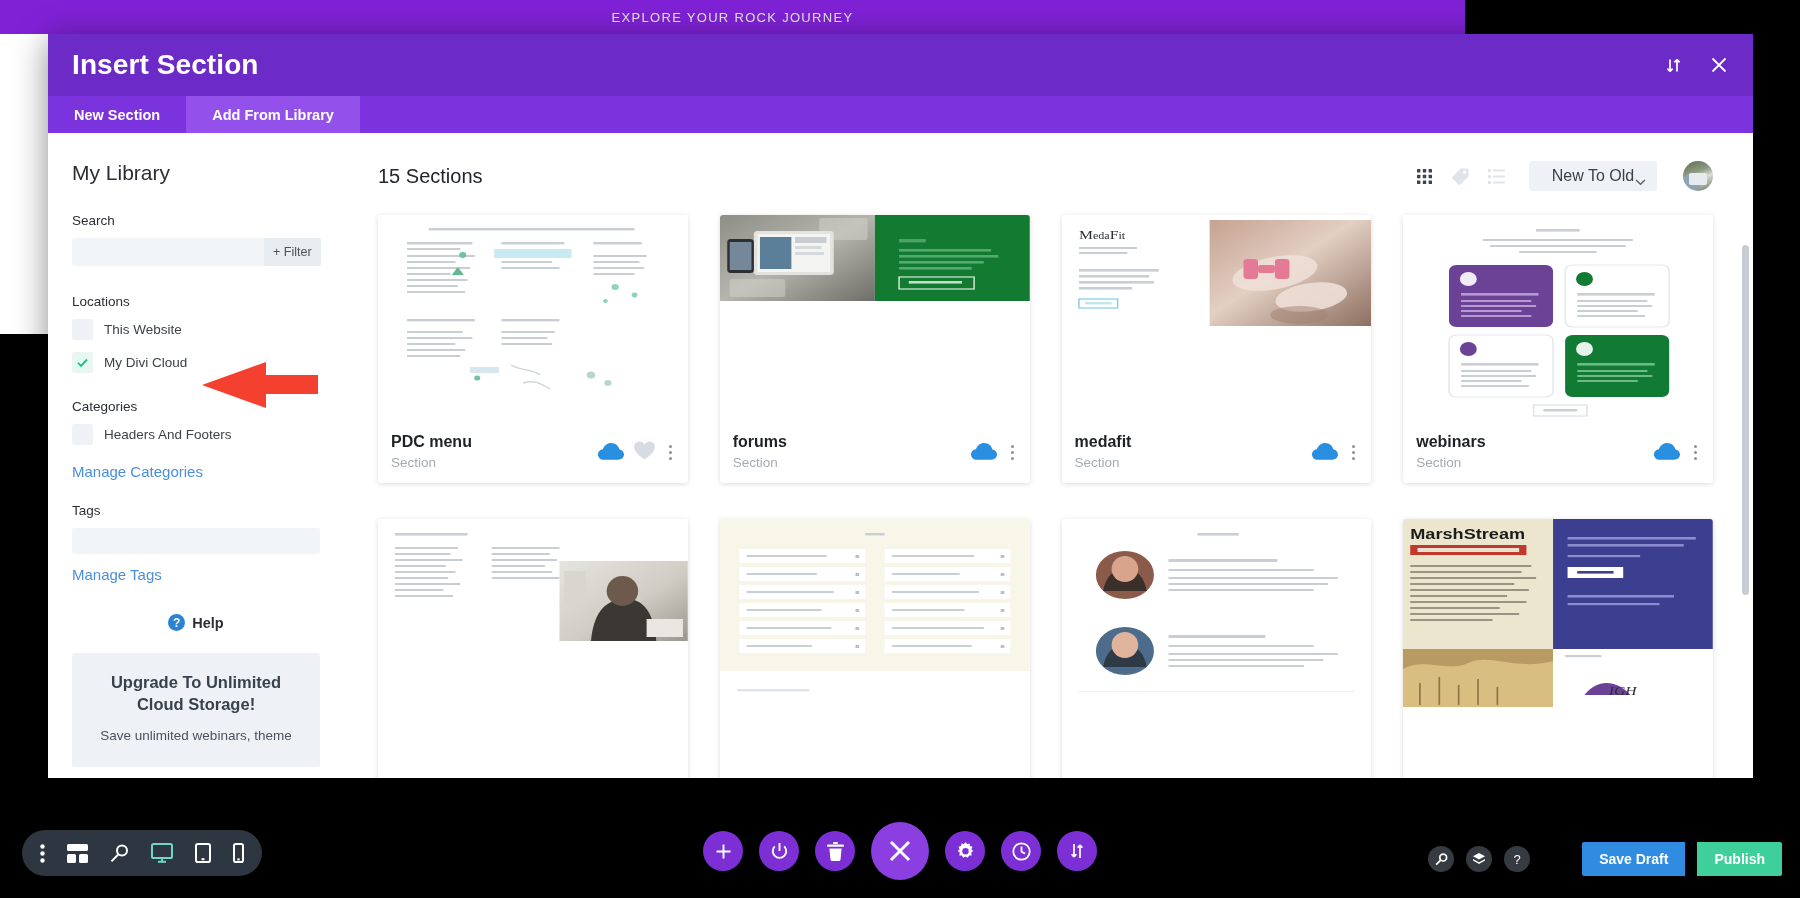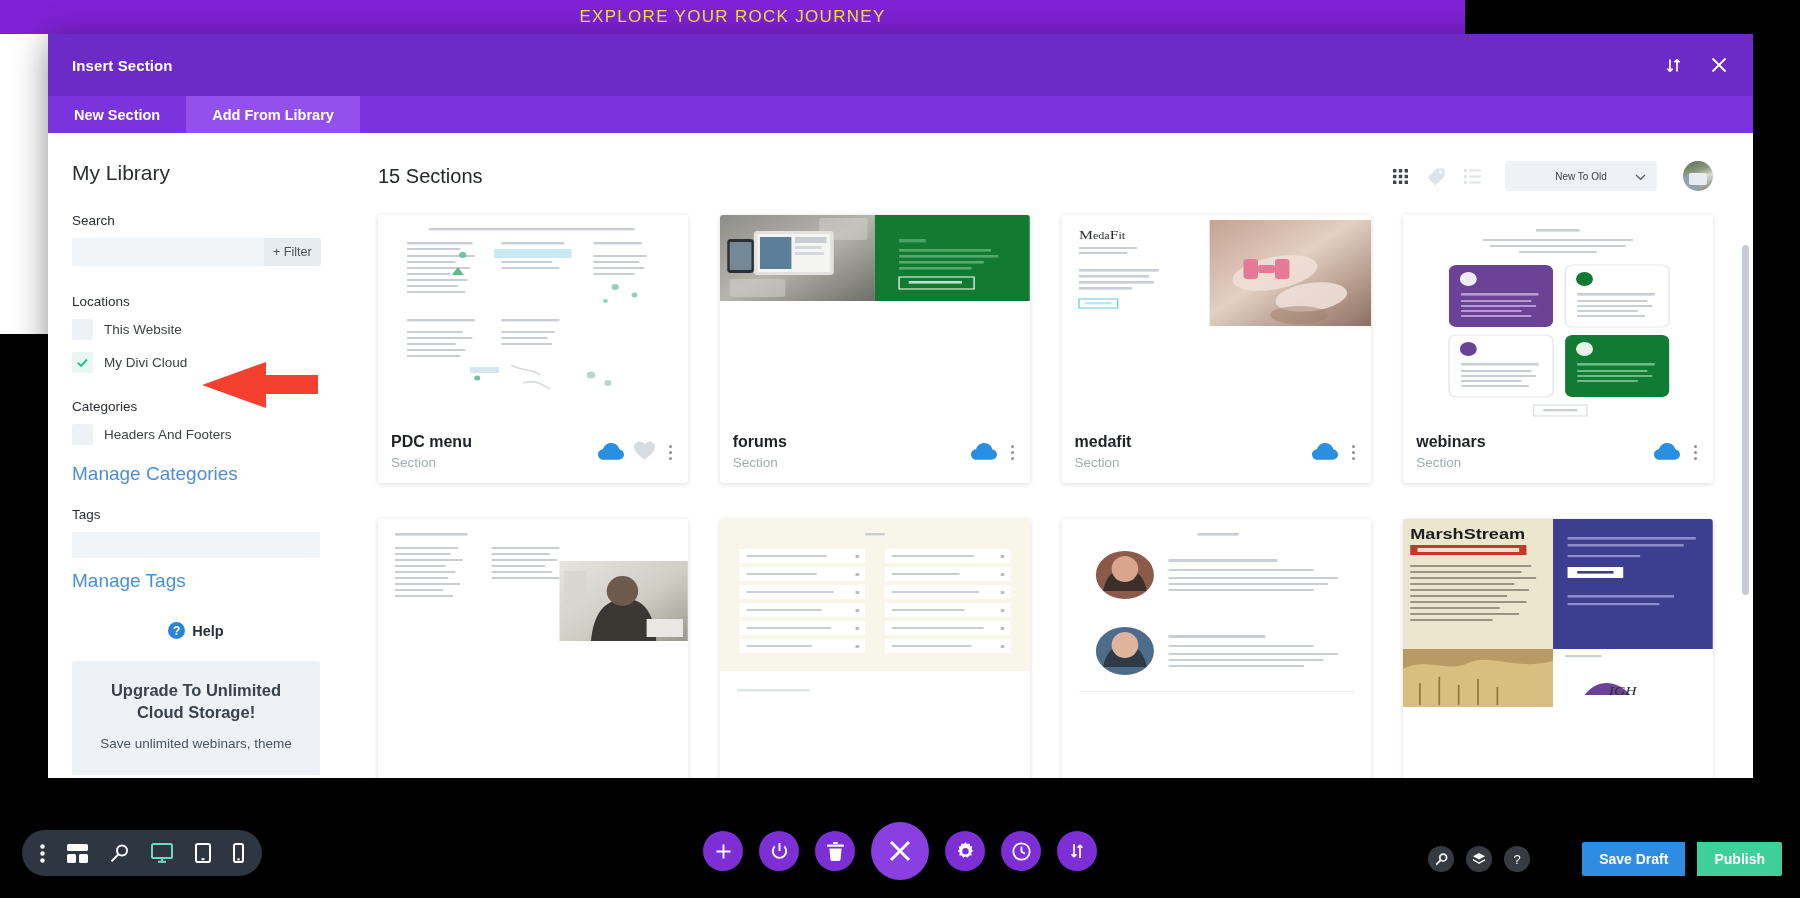--- a/index.html
+++ b/index.html
@@ -11,40 +11,40 @@
   }
   #root { position: relative; width: 1800px; height: 898px; background: #000; }
 
   
   .page-banner {
     position: absolute; left: 0; top: 0; width: 1465px; height: 34px;
     background: #7f22d6;
     display: flex; align-items: center; justify-content: center;
   }
   .page-banner span {
-    color: #fde047; font-size: 17px; letter-spacing: 1.3px; font-weight: 400;
+    color: #e5e5e5; font-size: 13px; letter-spacing: 1.3px; font-weight: 400;
   }
   .page-white-strip {
     position: absolute; left: 0; top: 34px; width: 1465px; height: 300px;
     background: #fff;
   }
 
   
   .modal {
     position: absolute; left: 48px; top: 34px;
     width: 1705px; height: 744px;
     background: #fff;
     box-shadow: 0 6px 32px rgba(0,0,0,.45);
     overflow: hidden;
   }
   .modal-header {
     height: 62px; background: #6c2bc7;
     display: flex; align-items: center; padding: 0 24px;
   }
-  .modal-title { color:#fff; font-size: 15px; font-weight: 600; letter-spacing:.1px; }
+  .modal-title { color:#fff; font-size: 28px; font-weight: 600; letter-spacing:.1px; }
   .modal-header-actions { margin-left:auto; display:flex; align-items:center; gap:26px; }
   .hdr-icon { color: #fff; cursor: pointer; display:flex; align-items:center; }
   .hdr-icon svg { display:block; }
 
   .modal-tabs {
     height: 37px; background: #7b34dd; display: flex; align-items: stretch;
   }
   .tab {
     display:flex; align-items:center; padding: 8px 26px;
     color:#fff; font-size: 14.5px; font-weight: 600; cursor:pointer;
@@ -77,21 +77,21 @@
   .check-row { display:flex; align-items:center; margin-bottom: 12px; cursor:pointer; }
   .chk {
     width: 21px; height: 21px; flex:0 0 21px; background:#eef2f6; border-radius:2px;
     display:flex; align-items:center; justify-content:center;
   }
   .chk.checked { background:#e9f7f2; }
   .chk svg { display:block; }
   .check-row .lbl { margin-left: 11px; font-size: 13.5px; color:#3d4247; }
   .group-gap { height: 14px; }
   .link {
-    color:#4a8fdb; font-size: 19px; display:inline-block; margin: 6px 0 0 0; cursor:pointer;
+    color:#4a8fdb; font-size: 15px; display:inline-block; margin: 6px 0 0 0; cursor:pointer;
   }
   .tags-input {
     height: 26px; background:#f2f5f8; border-radius:2px; border:none; outline:none;
     width: 100%; padding: 0 8px; font-size:13px; margin-bottom: 6px;
     font-family:"Liberation Sans", sans-serif;
   }
   .help-row {
     display:flex; align-items:center; justify-content:center;
     gap: 7px; margin-top: 30px; cursor: pointer;
   }
@@ -108,23 +108,23 @@
   .promo h4 { font-size:16.5px; color:#39414c; font-weight:700; line-height:1.35; }
   .promo p { font-size:13.5px; color:#4a5260; margin-top:10px; line-height:1.45; }
 
   
   .content { flex: 1; padding: 26px 40px 0 30px; position: relative; overflow: hidden; }
   .content-top { display:flex; align-items:center; height: 34px; }
   .count { font-size: 20px; color:#22262b; }
   .content-tools { margin-left:auto; display:flex; align-items:center; gap: 18px; }
   .tool-ico { cursor:pointer; display:flex; align-items:center; }
   .sort-select {
-    margin-left: 6px; width: 152px; height: 30px; background:#eef2f7; border-radius:3px;
+    margin-left: 6px; width: 128px; height: 30px; background:#eef2f7; border-radius:3px;
     display:flex; align-items:center; justify-content:center; position:relative;
-    font-size:10px; color:#3b4148; cursor:pointer;
+    font-size:16px; color:#3b4148; cursor:pointer;
   }
   .sort-select .chev { position:absolute; right: 11px; top: 11px; }
   .avatar {
     width: 30px; height: 30px; border-radius:50%; margin-left: 8px;
     background:
       radial-gradient(circle at 30% 70%, #8ea3b5 0 30%, transparent 31%),
       linear-gradient(160deg,#5d6b4a 0%,#8d9a84 38%,#d8dbd4 58%,#6b7561 100%);
     overflow:hidden; position:relative; cursor:pointer; flex:0 0 30px;
   }
   .avatar::after{

